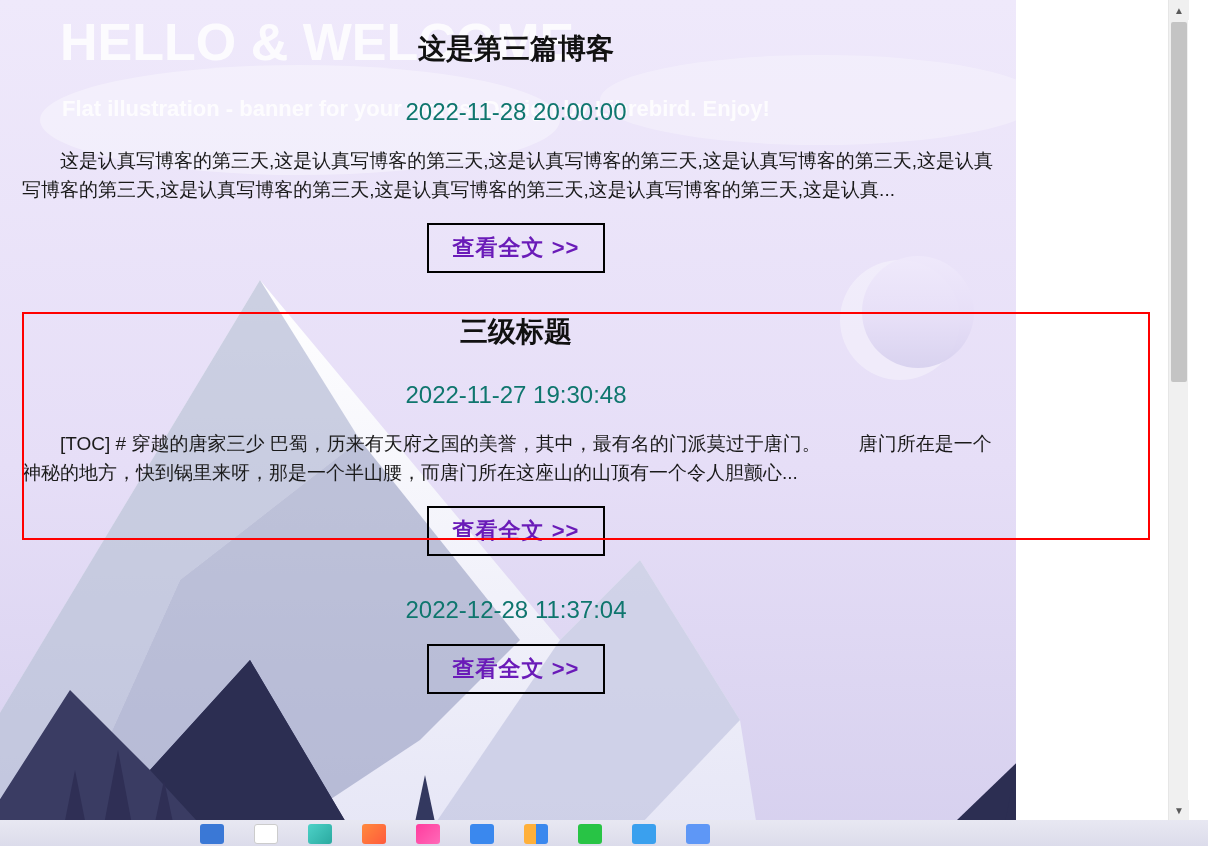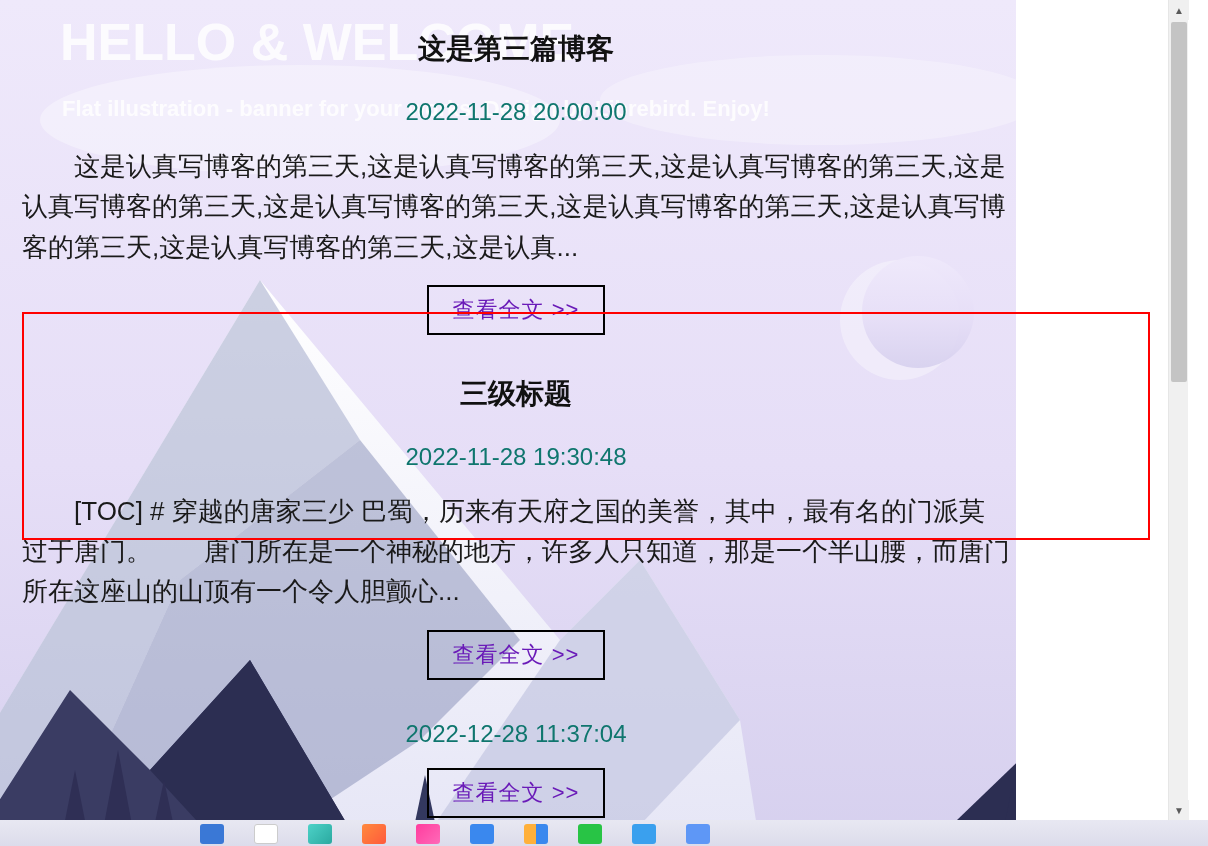--- a/index.html
+++ b/index.html
@@ -42,39 +42,40 @@
       color: #111;
       margin-bottom: 30px;
     }
     .post-date {
       font-size: 24px;
       color: #0f766e;
       margin-bottom: 20px;
     }
     .post-body {
       text-align: left;
-      font-size: 26px;
+      font-size: 19px;
       color: #1a1a1a;
       line-height: 1.55;
       text-indent: 2em;
       margin-bottom: 18px;
     }
     .post-body.noindent {
       text-indent: 0;
     }
     .read-more {
       display: inline-block;
       border: 2.5px solid #000;
       padding: 8px 24px;
       font-size: 22px;
       color: #6a1bb8;
       background: rgba(255,255,255,0.0);
       cursor: pointer;
       font-family: inherit;
       letter-spacing: 1px;
+      font-weight: bold;
     }
     .red-box {
       position: absolute;
       border: 2px solid #ff0000;
       background: transparent;
       pointer-events: none;
     }
     
     .scroll-track {
       position: absolute;
@@ -210,22 +211,22 @@
 
   <div class="post">
     <div class="post-title">这是第三篇博客</div>
     <div class="post-date">2022-11-28 20:00:00</div>
     <div class="post-body">这是认真写博客的第三天,这是认真写博客的第三天,这是认真写博客的第三天,这是认真写博客的第三天,这是认真写博客的第三天,这是认真写博客的第三天,这是认真写博客的第三天,这是认真写博客的第三天,这是认真...</div>
     <a class="read-more">查看全文 &gt;&gt;</a>
   </div>
 
   <div class="post">
     <div class="post-title">三级标题</div>
-    <div class="post-date">2022-11-28 19:30:48</div>
-    <div class="post-body">[TOC] # 穿越的唐家三少 巴蜀，历来有天府之国的美誉，其中，最有名的门派莫过于唐门。　　唐门所在是一个神秘的地方，许多人只知道，那是一个半山腰，而唐门所在这座山的山顶有一个令人胆颤心...</div>
+    <div class="post-date">2022-11-27 19:30:48</div>
+    <div class="post-body">[TOC] # 穿越的唐家三少 巴蜀，历来有天府之国的美誉，其中，最有名的门派莫过于唐门。　　唐门所在是一个神秘的地方，快到锅里来呀，那是一个半山腰，而唐门所在这座山的山顶有一个令人胆颤心...</div>
     <a class="read-more">查看全文 &gt;&gt;</a>
   </div>
 
   <div class="post">
     <div class="post-date">2022-12-28 11:37:04</div>
     <a class="read-more">查看全文 &gt;&gt;</a>
   </div>
 
 </div>
 

